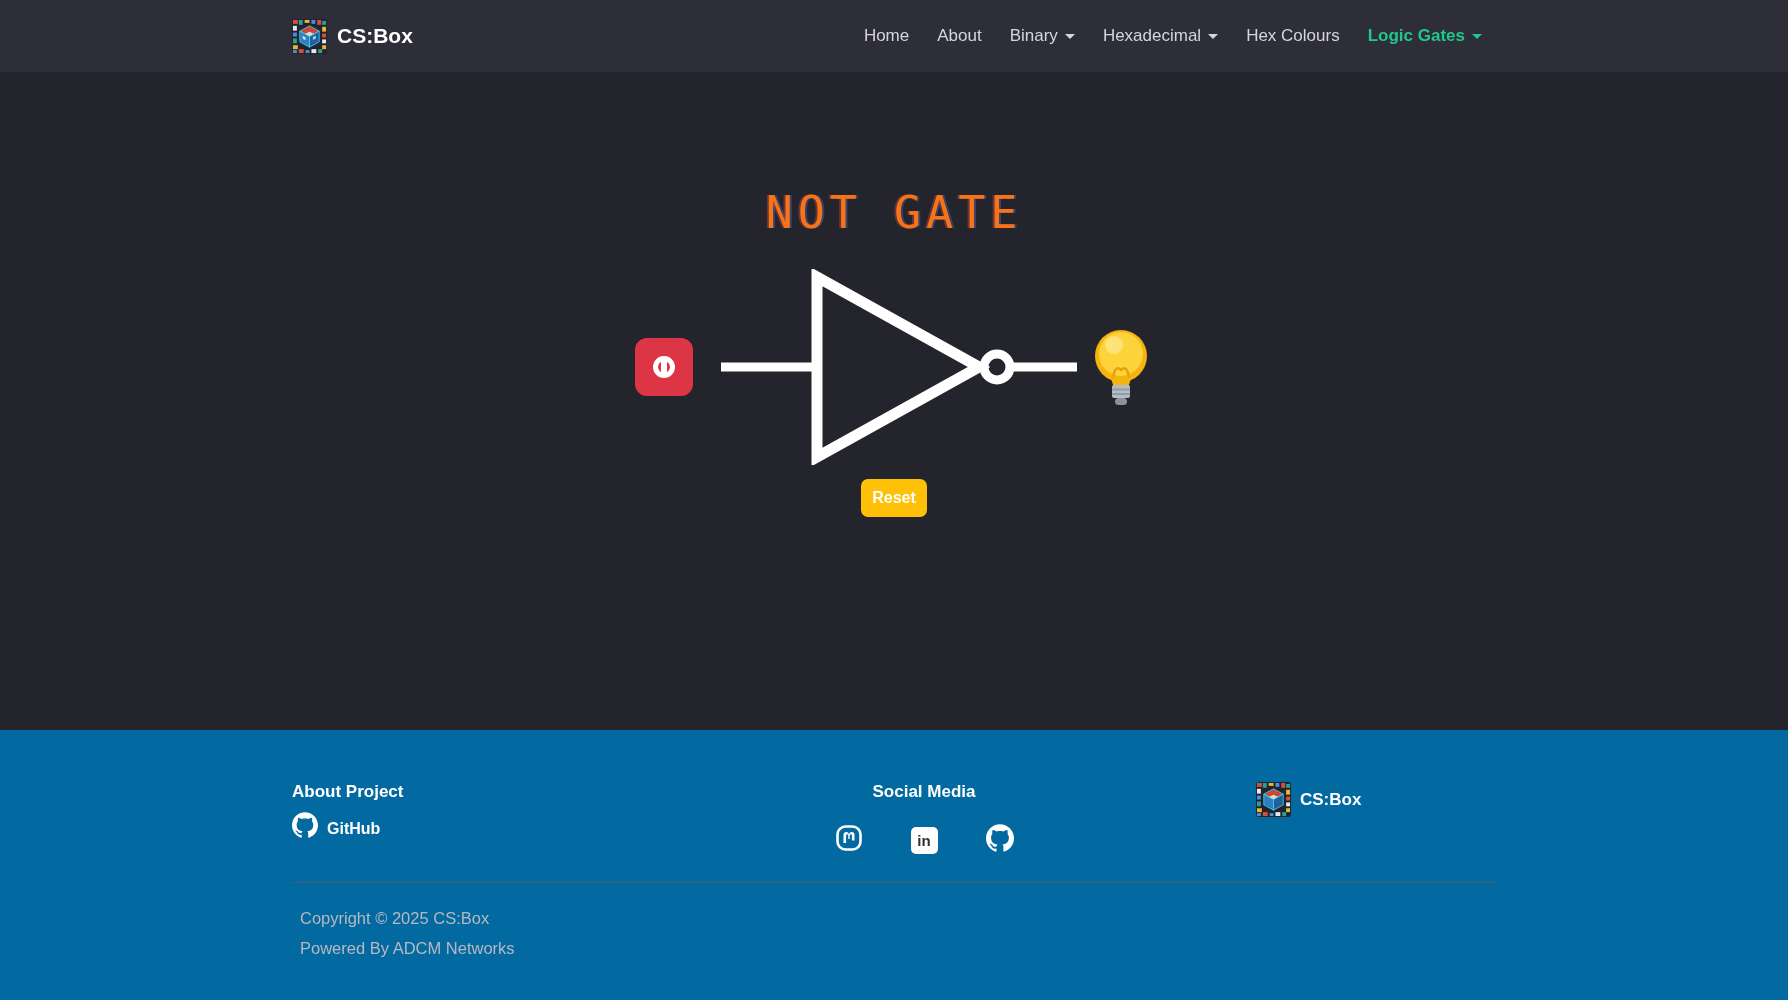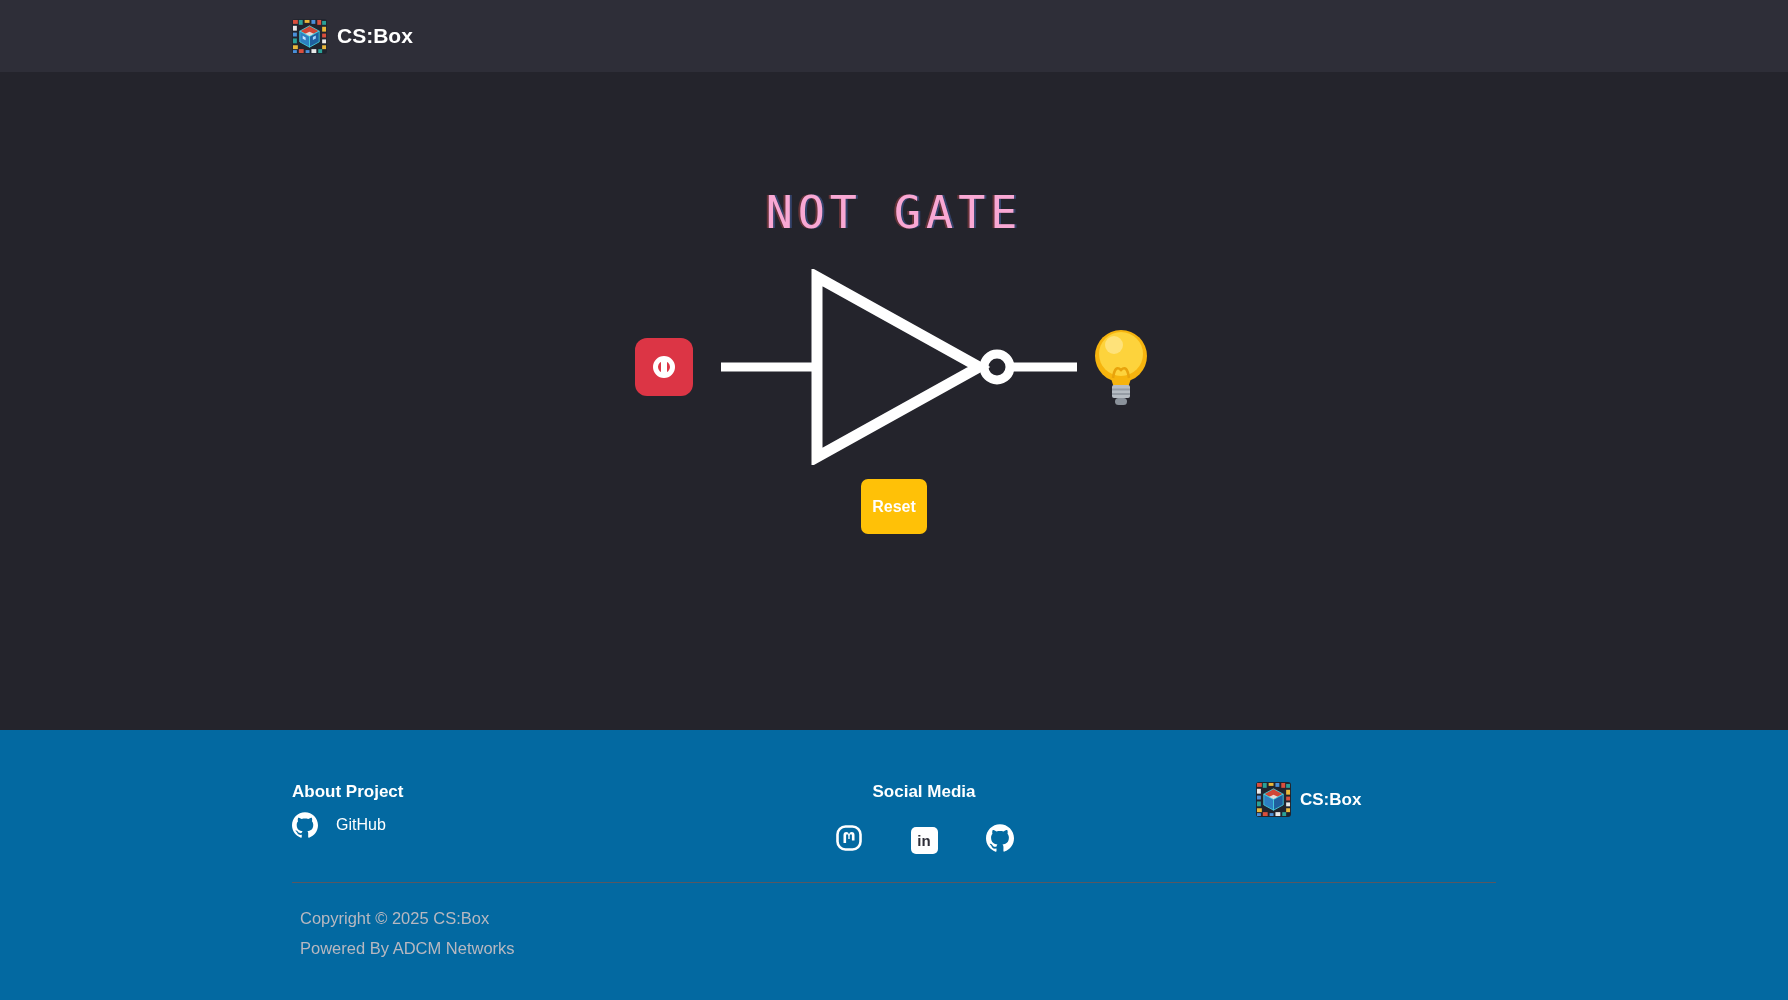--- a/index.html
+++ b/index.html
@@ -39,21 +39,21 @@
     border-top: 5px solid currentColor;
     margin-left: 7px;
   }
 
   
   .main { height: 658px; display: flex; flex-direction: column; align-items: center; }
   .sim-title {
     margin-top: 118px;
     font-family: "DejaVu Sans Mono", monospace;
     font-size: 45px; line-height: 1;
-    color: #f9a8d4; letter-spacing: 5px;
+    color: #f97316; letter-spacing: 5px;
     text-shadow: -2px 0 rgba(255,90,90,0.30), 2px 0 rgba(90,140,255,0.30);
   }
   .gate-row { margin-top: 34px; display: flex; align-items: center; }
   .input-btn {
     width: 58px; height: 58px; border: none; border-radius: 12px;
     background: #dc3545; cursor: pointer; position: relative;
     margin-right: 28px; flex: 0 0 auto;
   }
   .zero-ring {
     display: block; width: 22px; height: 22px;
@@ -62,40 +62,40 @@
   }
   .zero-bar {
     position: absolute; left: 50%; top: 50%;
     width: 6px; height: 20px; margin: -10px 0 0 -3px;
     background: #ffffff; border-radius: 2px;
   }
   .gate-svg { display: block; flex: 0 0 auto; }
   .bulb { margin-left: 8px; flex: 0 0 auto; display: block; }
   .reset-btn {
     margin-top: 14px;
-    width: 66px; height: 55px;
+    width: 66px; height: 38px;
     background: #ffc107; border: none; border-radius: 7px;
     color: #ffffff; font-weight: bold; font-size: 16px;
     font-family: "Liberation Sans", sans-serif;
     cursor: pointer;
   }
 
   
   .footer {
     height: 270px; background: #0369a1;
     padding-top: 52px;
   }
   .footer-cols { display: flex; justify-content: space-between; }
   .f-col1 { width: 300px; }
   .f-col3 { width: 240px; }
   .f-col2 { display: flex; flex-direction: column; align-items: center; }
   .f-heading { color: #ffffff; font-weight: bold; font-size: 17px; margin: 0 0 10px 0; }
   .gh-link {
-    display: flex; align-items: center; gap: 18px;
-    color: #ffffff; font-weight: normal; font-size: 16px;
+    display: flex; align-items: flex-end; gap: 9px;
+    color: #ffffff; font-weight: bold; font-size: 16px;
     text-decoration: none; cursor: pointer;
   }
   .social-row { display: flex; align-items: center; gap: 48px; margin-top: 12px; }
   .social-icon { display: block; cursor: pointer; }
   .li-badge {
     width: 27px; height: 27px; background: #ffffff; border-radius: 5px;
     display: flex; align-items: center; justify-content: center;
     color: #2e2e38; font-weight: bold; font-size: 15px;
     font-family: "Liberation Sans", sans-serif;
   }
@@ -137,20 +137,43 @@
         <rect x="31" y="27" width="4" height="4" fill="#e8b73a"></rect>
         <polygon points="18,7 28,12.5 18,18 8,12.5" fill="#cf4636" stroke="#48dbe8" stroke-width="0.8"></polygon>
         <polygon points="18,13 23,15.5 18,18 13,15.5" fill="#e8e8e8" opacity="0.9"></polygon>
         <polygon points="8,12.5 18,18 18,29 8,23.5" fill="#2d7fc1" stroke="#48dbe8" stroke-width="0.8"></polygon>
         <polygon points="28,12.5 18,18 18,29 28,23.5" fill="#1f5f9e" stroke="#48dbe8" stroke-width="0.8"></polygon>
         <rect x="11" y="18" width="3" height="3" fill="#bfe3ff" transform="skewY(28) translate(0,-6.5)"></rect>
         <rect x="21.5" y="18.5" width="3" height="3" fill="#9fd4ff" transform="skewY(-28) translate(0,11.5)"></rect>
       </svg>
       <span>CS:Box</span>
     </a>
+    <div class="nav">
+      <a class="nav-link">
+        <span>Home</span>
+      </a>
+      <a class="nav-link">
+        <span>About</span>
+      </a>
+      <a class="nav-link">
+        <span>Binary</span>
+        <span class="caret"></span>
+      </a>
+      <a class="nav-link">
+        <span>Hexadecimal</span>
+        <span class="caret"></span>
+      </a>
+      <a class="nav-link">
+        <span>Hex Colours</span>
+      </a>
+      <a class="nav-link active">
+        <span>Logic Gates</span>
+        <span class="caret"></span>
+      </a>
+    </div>
   </div>
 </nav>
 
 <main class="main">
   <div class="sim-title">NOT GATE</div>
 
   <div class="gate-row">
     <button class="input-btn">
       <span class="zero-ring"></span>
       <span class="zero-bar"></span>

